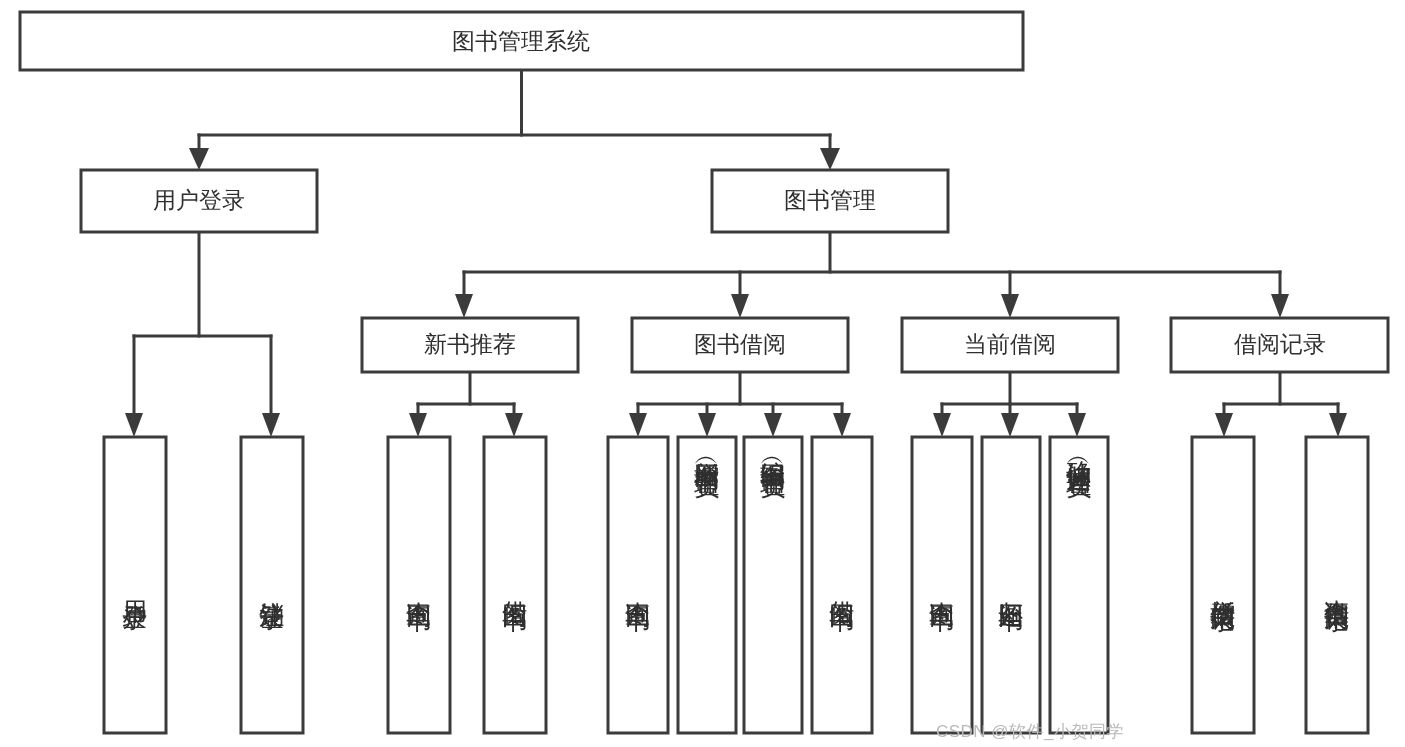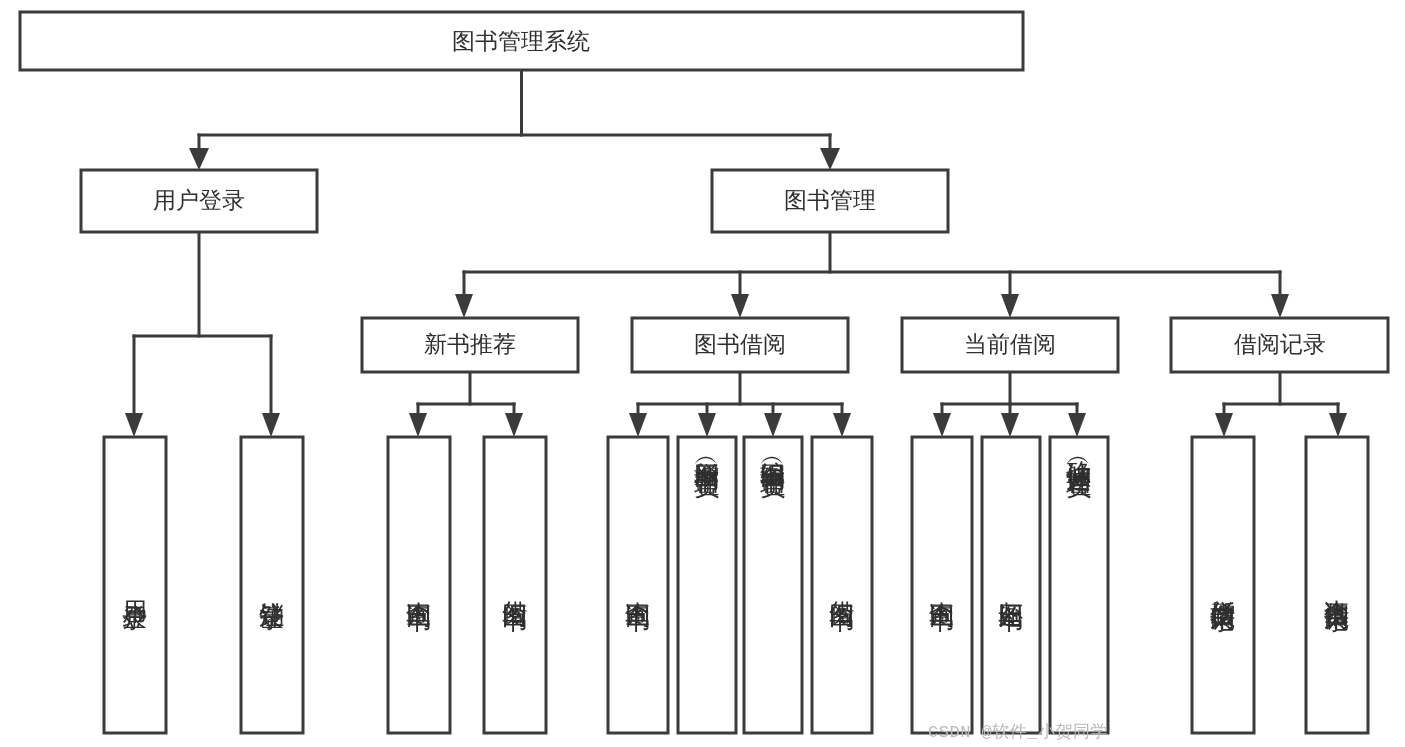--- a/index.html
+++ b/index.html
@@ -11,20 +11,21 @@
     width: 1405px;
     height: 747px;
     font-family: "Liberation Sans", "DejaVu Sans", sans-serif;
     overflow: hidden;
   }
   #diagram-root {
     position: relative;
     width: 1118px;
     height: 747px;
     background: #ffffff;
+    padding-left: 16px;
   }
   svg.diagram-canvas {
     position: absolute;
     left: 0;
     top: 0;
     width: 1405px;
     height: 747px;
     display: block;
   }
   .node-box {
@@ -65,21 +66,21 @@
     line-height: 1.06;
     color: #2f2f2f;
     letter-spacing: 2px;
     text-align: center;
     white-space: nowrap;
   }
   .watermark {
     position: absolute;
     right: 10px;
     bottom: 4px;
-    font-family: Liberation Mono, monospace;
+    font-family: Liberation Sans, sans-serif;
     font-size: 17px;
     color: #b9b9b9;
     letter-spacing: 0.5px;
     white-space: nowrap;
   }
 </style>
 </head>
 <body>
 
 <div id="diagram-root">

